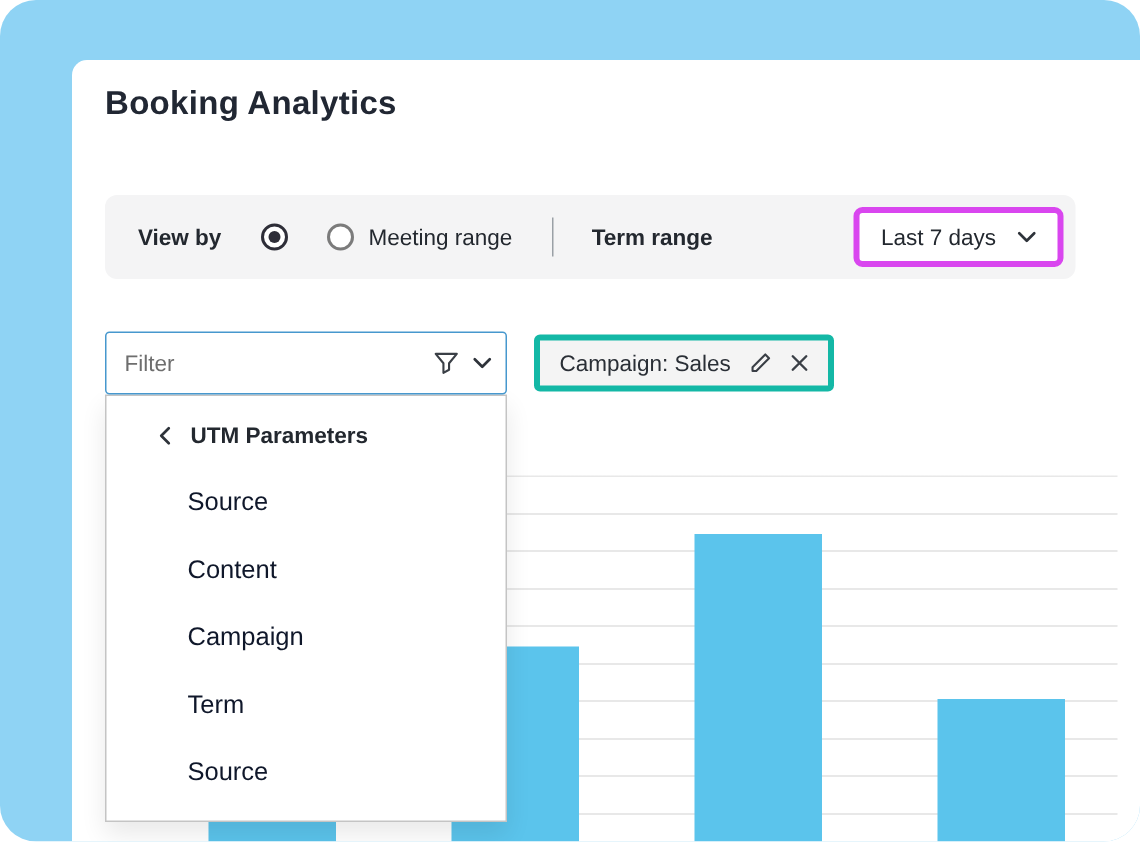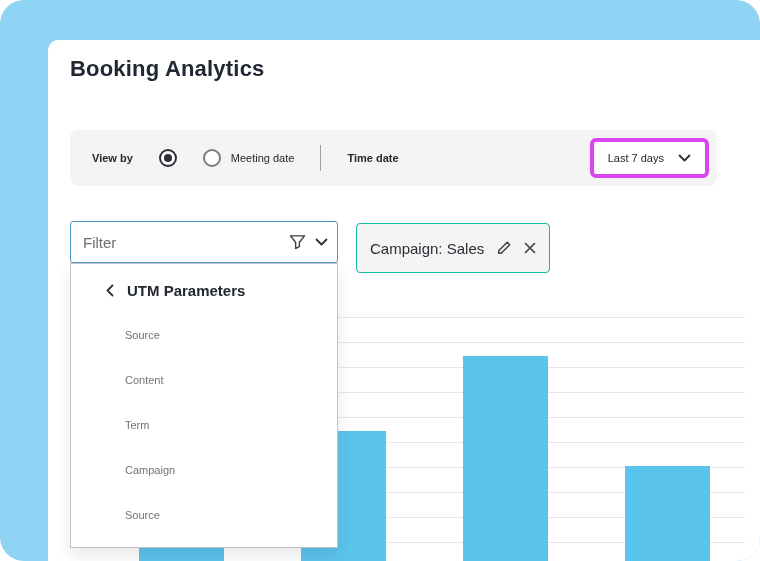--- a/index.html
+++ b/index.html
@@ -3,21 +3,21 @@
 <meta charset="utf-8">
 <style>
   * { margin:0; padding:0; box-sizing:border-box; }
   body { background:#ffffff; font-family:"Liberation Sans", sans-serif; }
   .stage { position:relative; width:760px; height:561px; background:#8FD3F4; border-radius:24px; overflow:hidden; }
   .card { position:absolute; left:48px; top:40px; width:720px; height:521px; background:#ffffff; border-top-left-radius:10px; }
 
   .title { position:absolute; left:22px; top:16px; font-size:22px; font-weight:600; color:#212733; letter-spacing:.2px; }
 
   .toolbar { position:absolute; left:22px; top:90px; width:647px; height:56px; background:#F4F4F5; border-radius:8px;
-             display:flex; align-items:center; gap:26px; padding:0 8px 0 22px; font-size:11px; color:#23282F; }
+             display:flex; align-items:center; gap:26px; padding:0 8px 0 22px; font-size:15px; color:#23282F; }
   .tb-label { font-weight:700; }
   .radio-opt { display:flex; align-items:center; gap:10px; cursor:pointer; }
   .radio { width:18px; height:18px; border-radius:50%; border:2px solid #7b7b7b; background:#fff; position:relative; flex:none; }
   .radio.selected { border-color:#2e2e38; }
   .radio.selected::after { content:""; position:absolute; inset:3px; border-radius:50%; background:#2e2e38; }
   .vdiv { width:1px; height:26px; background:#9aa0a6; }
   .select { margin-left:auto; height:40px; background:#fff; border:4px solid #d946ef; border-radius:6px;
             display:flex; align-items:center; gap:14px; padding:0 14px; cursor:pointer; color:#23282F; }
 
   .chart { position:absolute; left:22px; top:277px; right:23px; bottom:0; z-index:0;
@@ -25,53 +25,53 @@
   .bar { position:absolute; bottom:0; width:85px; }
 
   .filter-wrap { position:absolute; left:22px; top:181px; width:268px; height:42px; z-index:6; }
   .filter-input { width:100%; height:100%; border:1.5px solid #4798CE; border-radius:3px; background:#fff;
                   padding:0 64px 0 12px; font-size:15px; font-family:inherit; color:#c2410c; outline:none; }
   .filter-input::placeholder { color:#6e6e6e; }
   .in-icon { position:absolute; top:50%; transform:translateY(-50%); display:flex; align-items:center; cursor:pointer; }
   .in-icon.funnel { right:32px; }
   .in-icon.chev { right:10px; }
 
-  .chip { position:absolute; left:308px; top:183px; height:50px; z-index:4; background:#F4F4F4; border:1px solid #14b8a6;
+  .chip { position:absolute; left:308px; top:183px; height:38px; z-index:4; background:#F4F4F4; border:4px solid #14b8a6;
           border-radius:4px; display:flex; align-items:center; gap:12px; padding:0 13px; font-size:15px; color:#2a2f36; }
   .chip-ic { display:flex; align-items:center; cursor:pointer; }
 
   .dropdown { position:absolute; left:22px; top:223px; width:268px; height:285px; z-index:5; background:#fff;
               border:1px solid #C4C4C4; box-shadow:0 8px 16px rgba(0,0,0,.09);padding-left:20px; }
   .dd-header { display:flex; align-items:center; gap:13px; padding:18px 14px 13px 15px; font-size:15px; font-weight:700;
                color:#23282F; cursor:pointer; }
-  .dd-item { height:45px; display:flex; align-items:center; padding-left:34px; font-size:11px; color:#737373; cursor:pointer; }
+  .dd-item { height:45px; display:flex; align-items:center; padding-left:34px; font-size:17px; color:#0f172a; cursor:pointer; }
 </style>
 </head>
 <body>
 
 <div class="stage">
   <div class="card">
 
     <div class="title">Booking Analytics</div>
 
     <div class="toolbar">
       <span class="tb-label">View by</span>
 
       <span class="radio-opt">
         <span class="radio selected"></span>
       </span>
 
       <span class="radio-opt">
         <span class="radio"></span>
-        <span>Meeting date</span>
+        <span>Meeting range</span>
       </span>
 
       <span class="vdiv"></span>
 
-      <span class="tb-label">Time date</span>
+      <span class="tb-label">Term range</span>
 
       <div class="select">
         <span>Last 7 days</span>
         <span style="display:flex;">
           <svg width="13" height="8" viewBox="0 0 13 8">
               <path d="M1.5 1.5L6.5 6.5L11.5 1.5" fill="none" stroke="#2e333a" stroke-width="1.8" stroke-linecap="round" stroke-linejoin="round"></path>
             </svg>
         </span>
       </div>
     </div>
@@ -115,19 +115,19 @@
       <div class="dd-header">
         <span style="display:flex;">
           <svg width="8" height="13" viewBox="0 0 8 13">
               <path d="M6.5 1.5L1.5 6.5L6.5 11.5" fill="none" stroke="#2e333a" stroke-width="1.8" stroke-linecap="round" stroke-linejoin="round"></path>
             </svg>
         </span>
         <span>UTM Parameters</span>
       </div>
       <div class="dd-item">Source</div>
       <div class="dd-item">Content</div>
+      <div class="dd-item">Campaign</div>
       <div class="dd-item">Term</div>
-      <div class="dd-item">Campaign</div>
       <div class="dd-item">Source</div>
     </div>
 
   </div>
 </div>
 
 </body></html>

